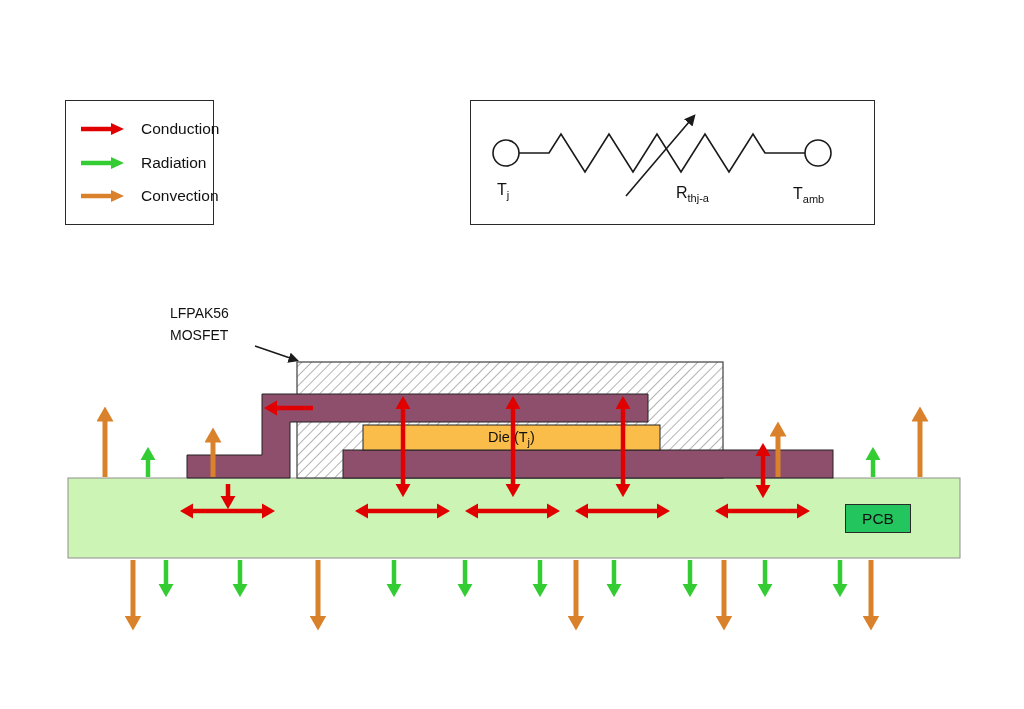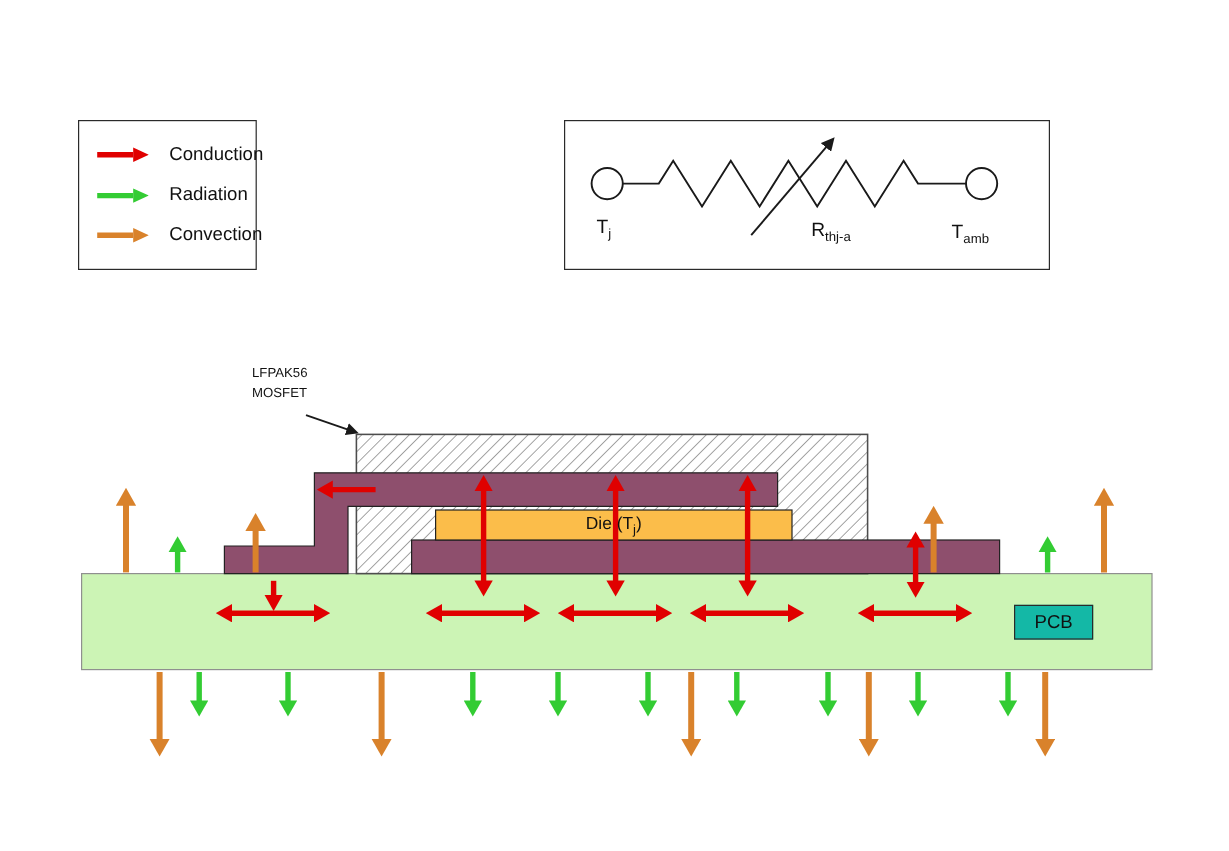--- a/index.html
+++ b/index.html
@@ -29,29 +29,29 @@
   }
   .circuit svg { position:absolute; left:0; top:0; }
   .circuit-label { position:absolute; font-size:16px; white-space:nowrap; }
   .lbl-tj   { left:26px;  top:80px; }
   .lbl-r    { left:173px; top:83px;margin-left:32px; }
   .lbl-tamb { left:322px; top:84px; }
   sub { font-size:11px; }
 
   
   .pkg-label {
-    position:absolute; left:170px; top:303px; font-size:11px; line-height:1.55;margin-left:40px;
+    position:absolute; left:170px; top:303px; font-size:14px; line-height:1.55;
   }
   .die-label {
     position:absolute; left:363px; top:429px; width:297px; text-align:center;
     font-size:14.5px;
   }
   .pcb-label {
     position:absolute; left:845px; top:504px; width:66px; height:29px;
-    border:1.5px solid #2a2a2a; background:#14b8a6; box-sizing:border-box;
+    border:1.5px solid #2a2a2a; background:#22c55e; box-sizing:border-box;
     display:flex; align-items:center; justify-content:center; font-size:15.5px;
   }
 </style>
 </head>
 <body>
 
 <div class="page">
 
   <svg class="scene" width="1024" height="709" viewBox="0 0 1024 709">
     <defs>

